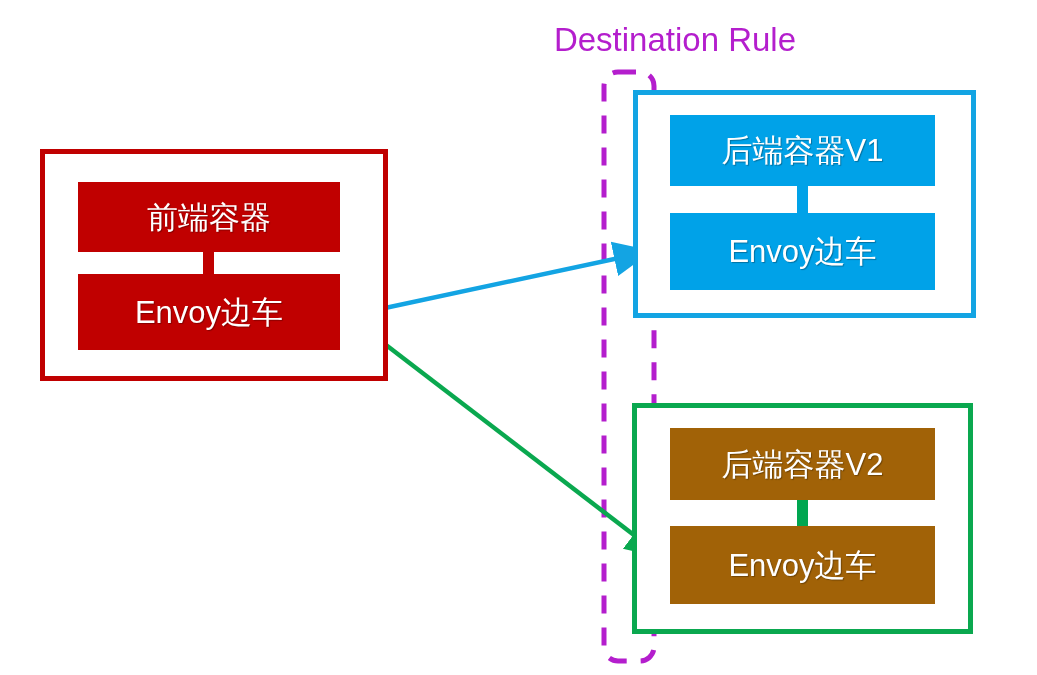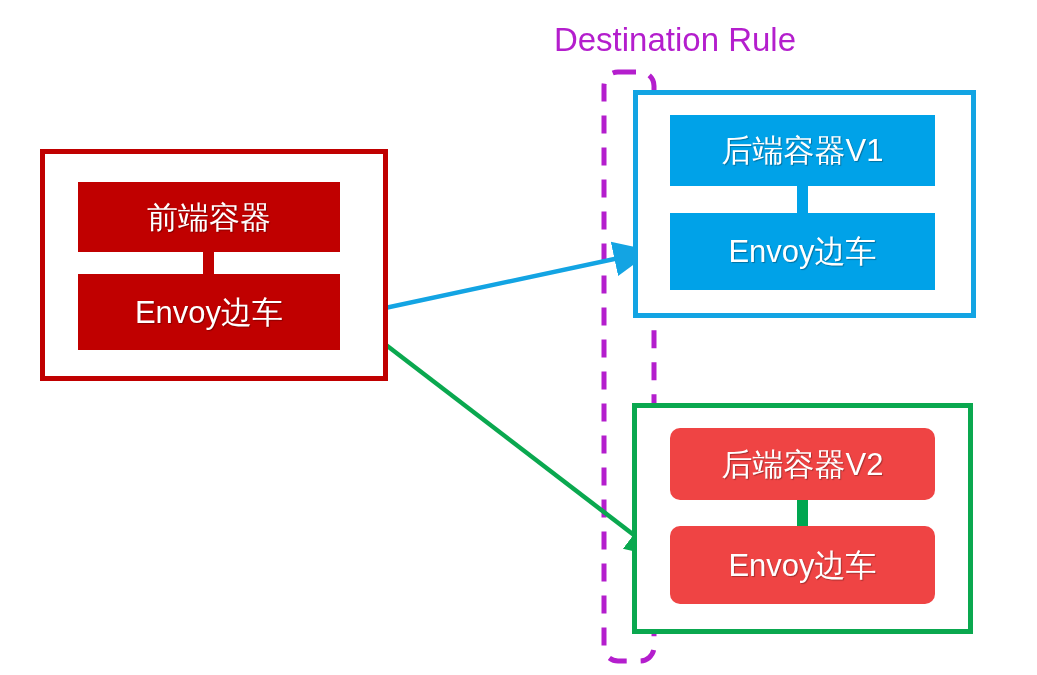--- a/index.html
+++ b/index.html
@@ -72,21 +72,21 @@
     align-items: center;
     justify-content: center;
     color: #ffffff;
     font-size: 31px;
     line-height: 1;
     white-space: nowrap;
     text-shadow: 1px 1px 1px rgba(0,0,0,0.30);
   }
   .pod-red   { background: #c00000; }
   .pod-blue  { background: #00a2e8; }
-  .pod-green { background: #ef4444; border-radius: 10px; }
+  .pod-green { background: #a16207; }
 
   
   .red-top    { left: 78px;  top: 182px; width: 262px; height: 70px; text-align: right; }
   .red-bottom { left: 78px;  top: 274px; width: 262px; height: 76px; }
   .red-link   { position:absolute; left: 203px; top: 252px; width: 11px; height: 22px; background: #c00000; }
 
   
   .blue-top    { left: 670px; top: 115px; width: 265px; height: 71px; }
   .blue-bottom { left: 670px; top: 213px; width: 265px; height: 77px; }
   .blue-link   { position:absolute; left: 797px; top: 186px; width: 11px; height: 27px; background: #00a2e8; }

